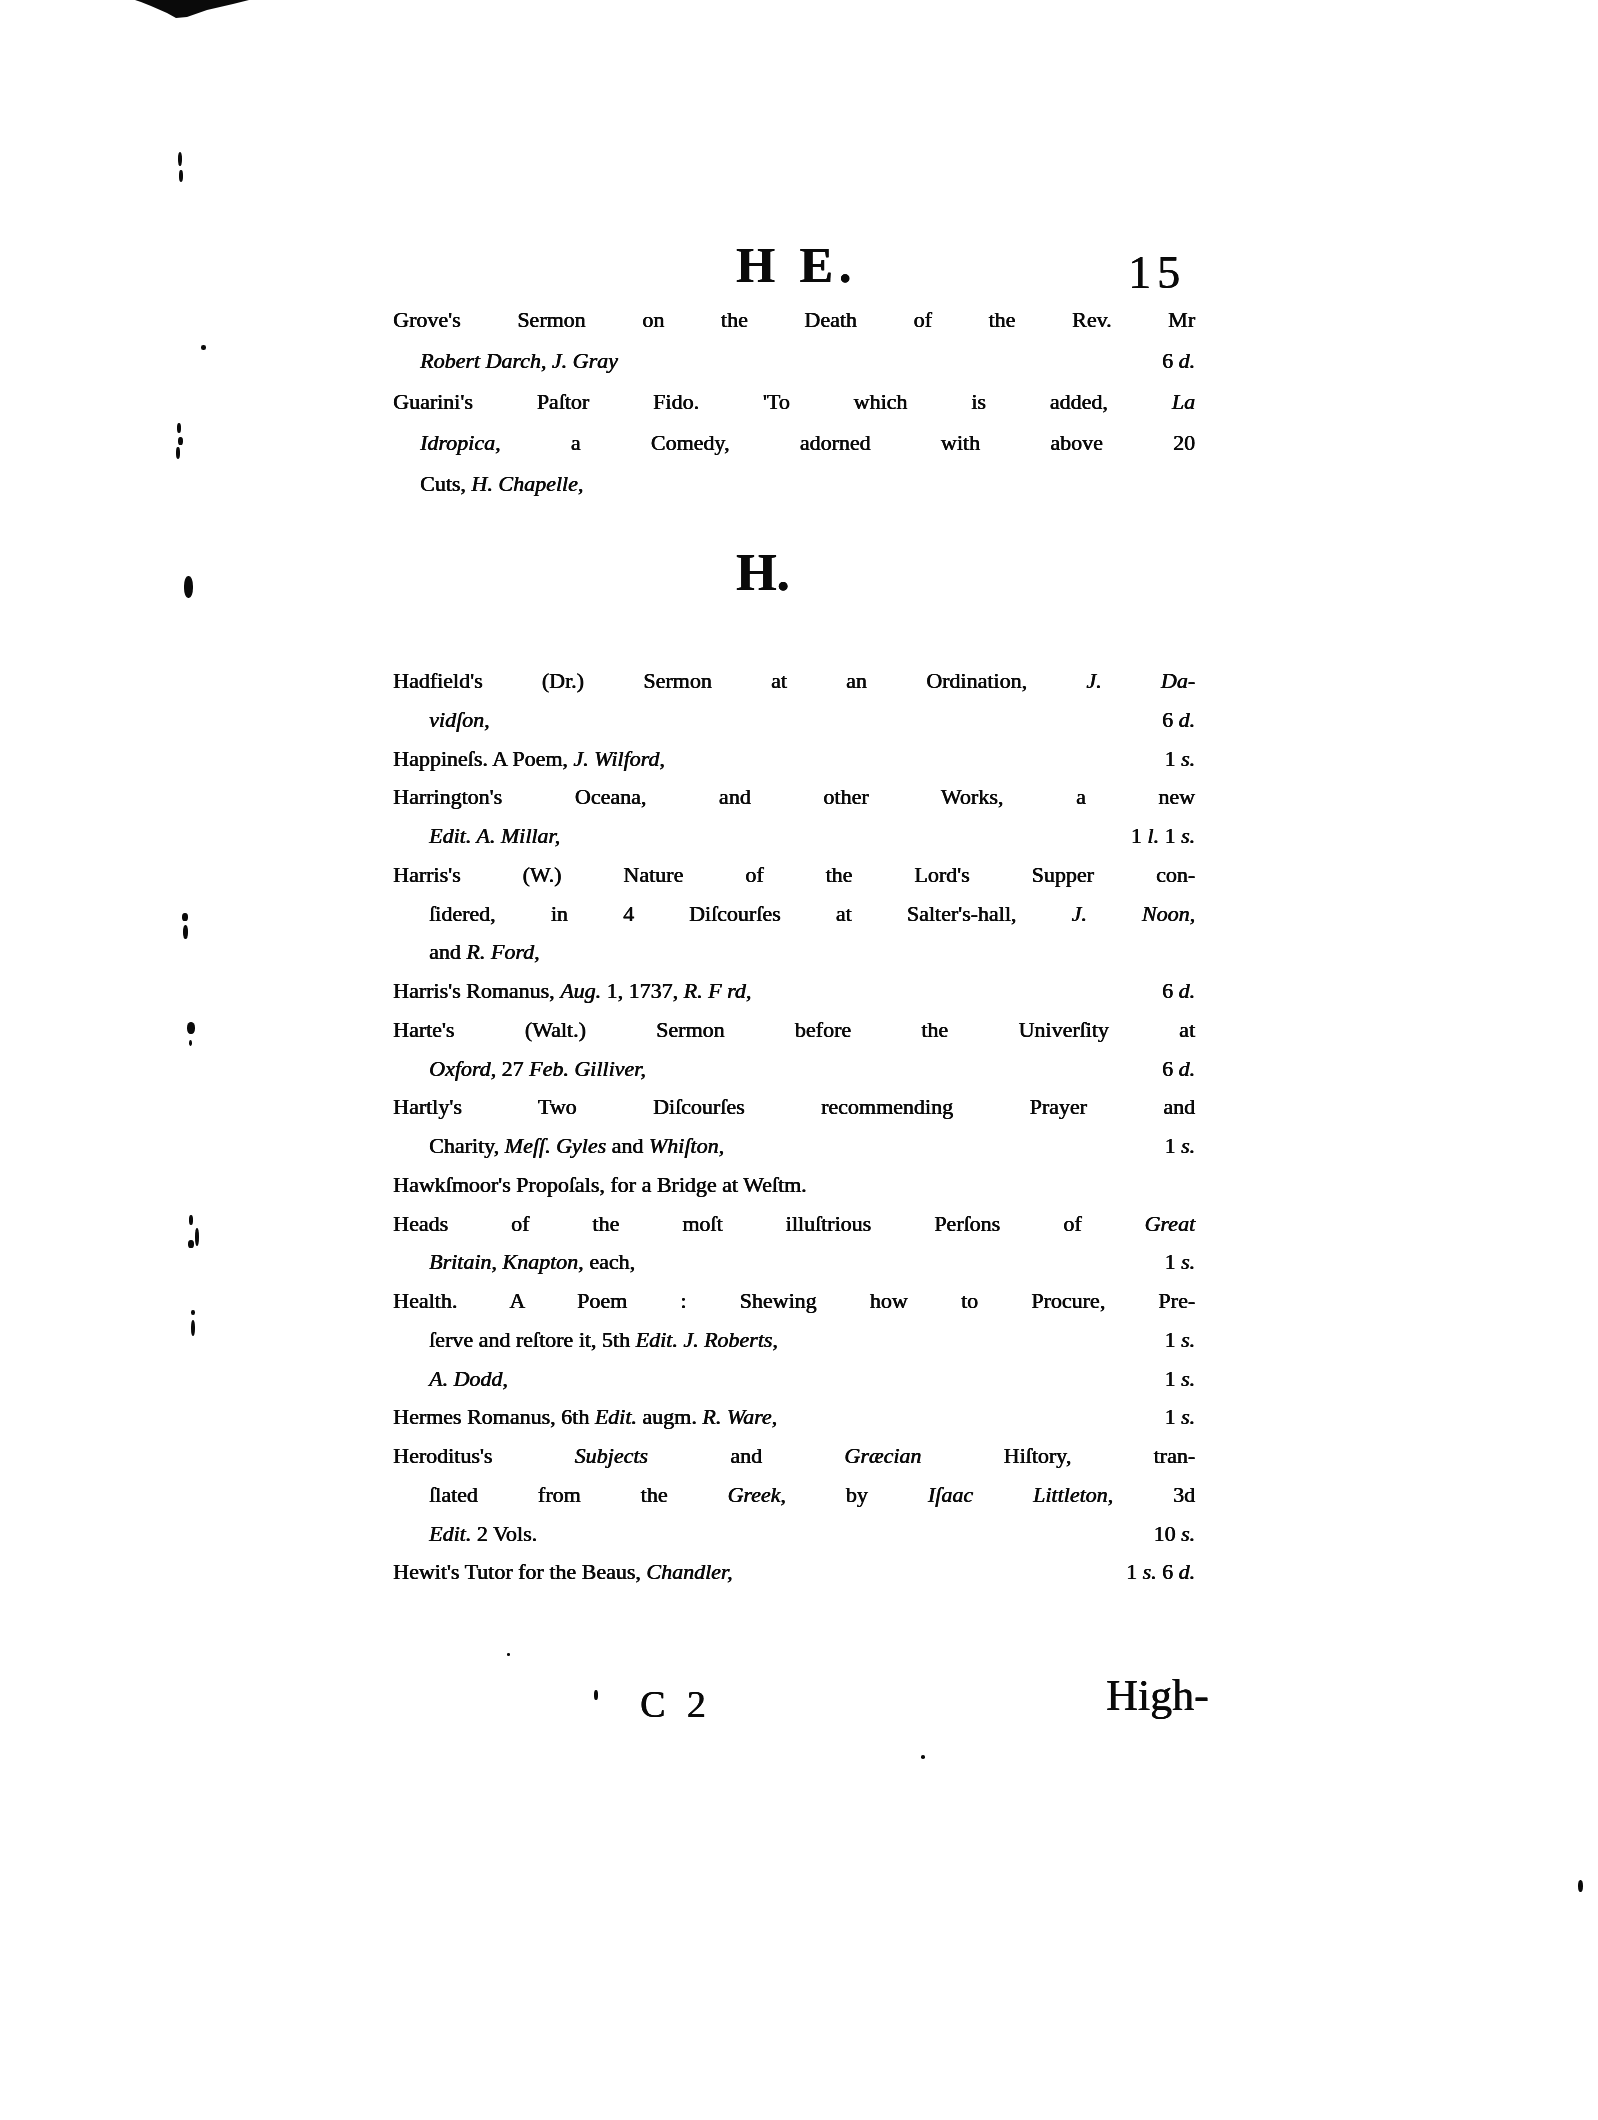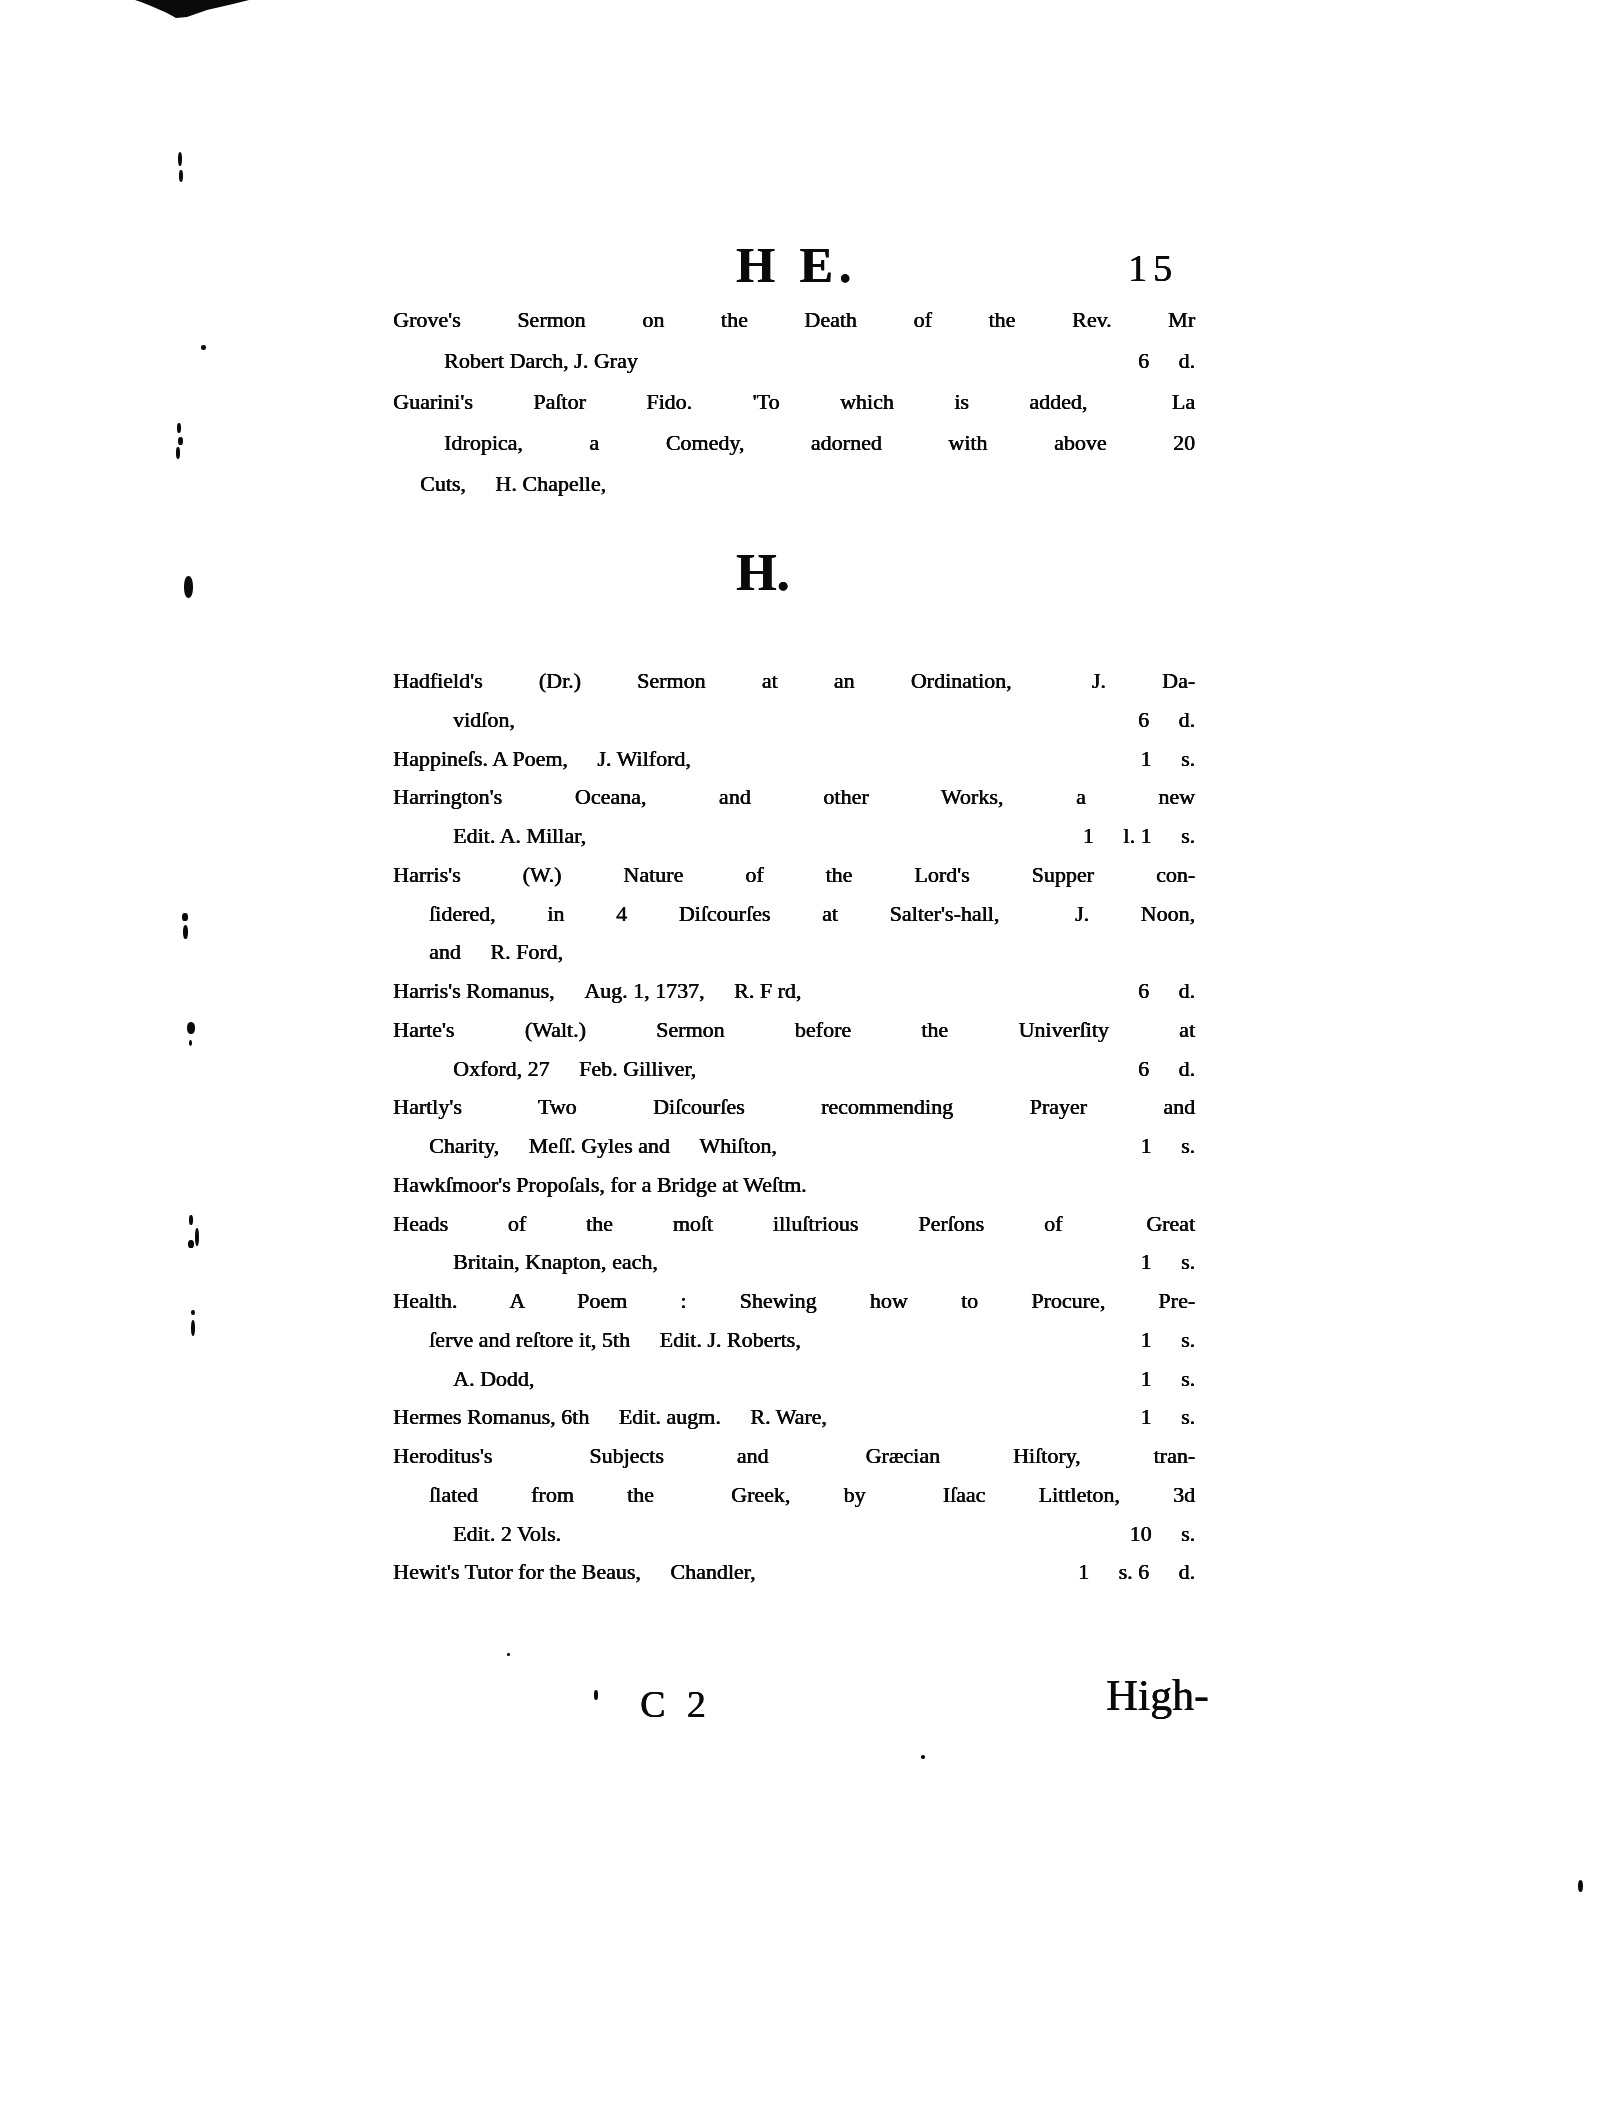--- a/index.html
+++ b/index.html
@@ -16,40 +16,40 @@
     color:#0a0a0a;
     text-shadow:0.5px 0 0 currentColor, 0 0.3px 0 currentColor;
   }
   .hdr-title{
     position:absolute;left:736px;top:236px;
     font-size:50px;font-weight:bold;letter-spacing:6px;
     white-space:pre;
   }
   .page-num{
     position:absolute;left:1128px;top:246px;
-    font-size:38px;letter-spacing:6px;
+    font-size:46px;letter-spacing:6px;
   }
   .sec-head{
     position:absolute;left:736px;top:543px;
     font-size:52px;font-weight:bold;
   }
   .block{
     position:absolute;left:393px;width:802px;
     font-size:22px;
   }
   .block1{top:299px;line-height:41px;}
   .block2{top:662px;line-height:38.75px;}
   .line{display:flex;justify-content:flex-start;align-items:baseline;white-space:pre-wrap;}
   .line .txt{flex:0 1 auto;min-width:0;}
   .line.just .txt{flex:1 1 auto;text-align:justify;text-align-last:justify;text-justify:inter-word;}
   .line.priced{justify-content:space-between;}
   .price{white-space:pre;padding-left:18px;flex:0 0 auto;}
   .block1 .ind{padding-left:27px;}
   .block2 .ind{padding-left:36px;}
-  .it{margin-left:24px;}
+  .it{font-style:italic;}
   .sig{
     position:absolute;left:640px;top:1682px;
     font-size:38px;letter-spacing:6px;white-space:pre;
   }
   .catch{
     position:absolute;left:1106px;top:1670px;
     font-size:44px;
   }
   .smudge{position:absolute;left:133px;top:0;}
   .mark{position:absolute;background:#0a0a0a;border-radius:45%;}

